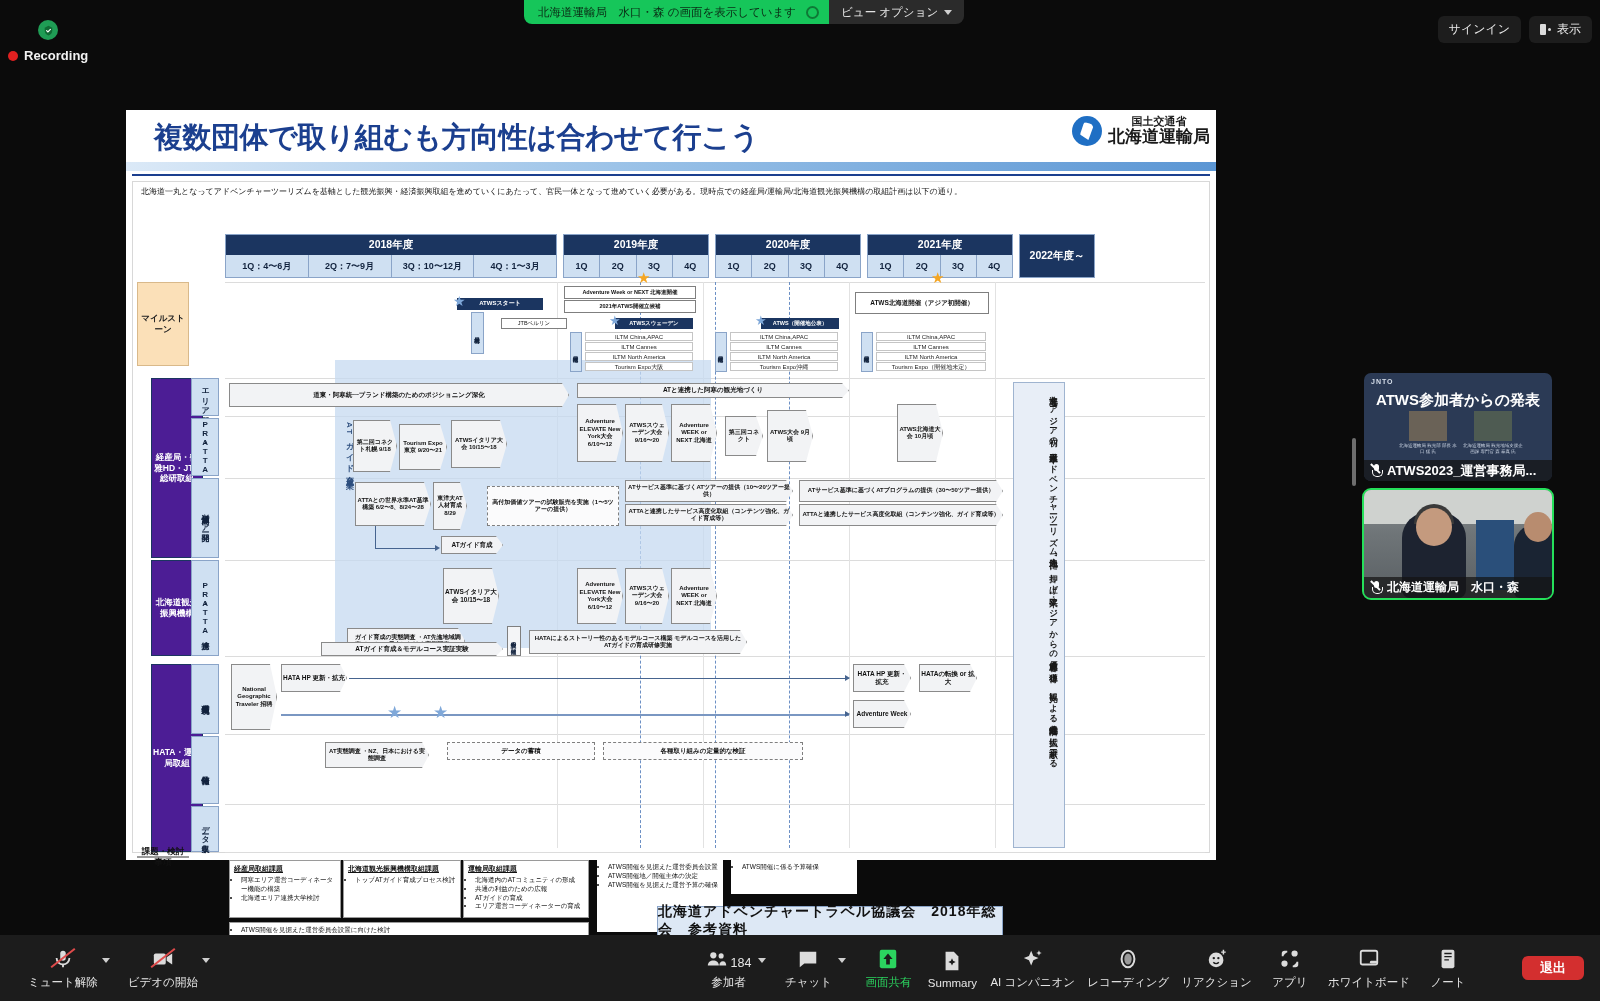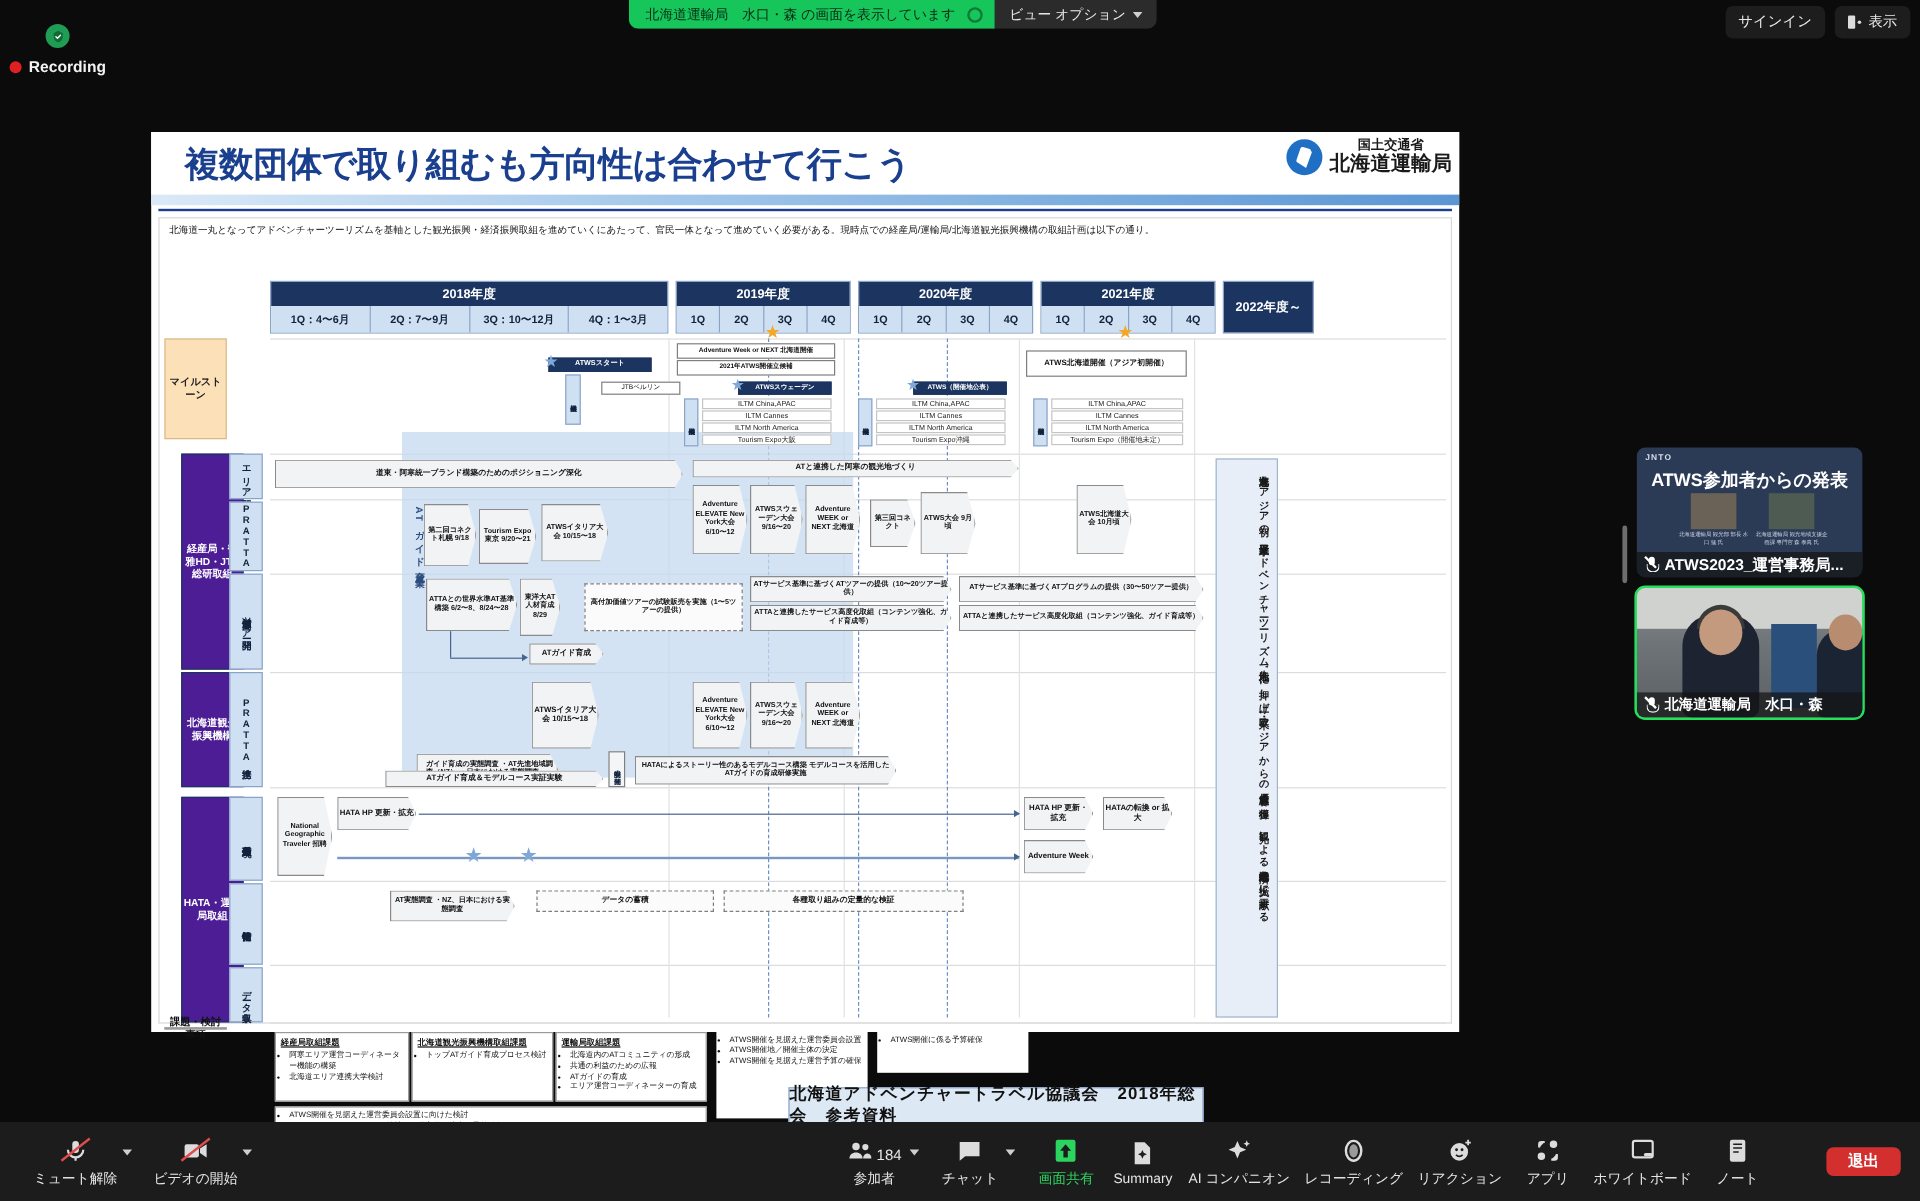--- a/index.html
+++ b/index.html
@@ -22,21 +22,21 @@
 
   .share-pill { position:absolute; left:524px; top:0; height:24px; display:flex; align-items:stretch;
      border-radius:0 0 8px 8px; overflow:hidden; }
   .share-green { background:#16c65a; color:#0a2a14; font-size:11.5px; display:flex; align-items:center;
      padding:0 10px 0 14px; gap:10px; font-weight:500; }
   .share-green .ring { width:13px; height:13px; border-radius:50%; border:2px solid rgba(10,60,25,.55); }
   .share-dark { background:#2b2b2b; color:#e9e9e9; font-size:11.5px; display:flex; align-items:center;
      padding:0 12px; gap:6px; }
   .caret-d { width:0;height:0;border-left:4px solid transparent;border-right:4px solid transparent;border-top:5px solid #cfcfcf; }
 
-  .top-right { position:absolute; right:8px; top:5px; display:flex; align-items:flex-end; gap:8px; }
+  .top-right { position:absolute; right:8px; top:16px; display:flex; align-items:flex-end; gap:8px; }
   .tr-btn { background:#1d1d1d; color:#eaeaea; font-size:12px; border-radius:6px; padding:5px 11px;
      display:flex; align-items:center; gap:6px; border:none; font-family:inherit; }
   .tr-ico { width:11px; height:11px; display:inline-block; position:relative; }
   .tr-ico::before { content:''; position:absolute; left:0; top:0; width:6px; height:11px; background:#dcdcdc; border-radius:1px; }
   .tr-ico::after { content:''; position:absolute; left:8px; top:4px; width:3px; height:3px; background:#dcdcdc; border-radius:50%; }
 
   
   .stage { position:absolute; left:126px; top:110px; width:1090px; height:750px; background:#ffffff; }
   .slide-title-band { position:relative; height:52px; background:#fff; }
   .slide-title { position:absolute; left:28px; top:8px; font-size:29px; font-weight:700; color:#1b3f8f;

